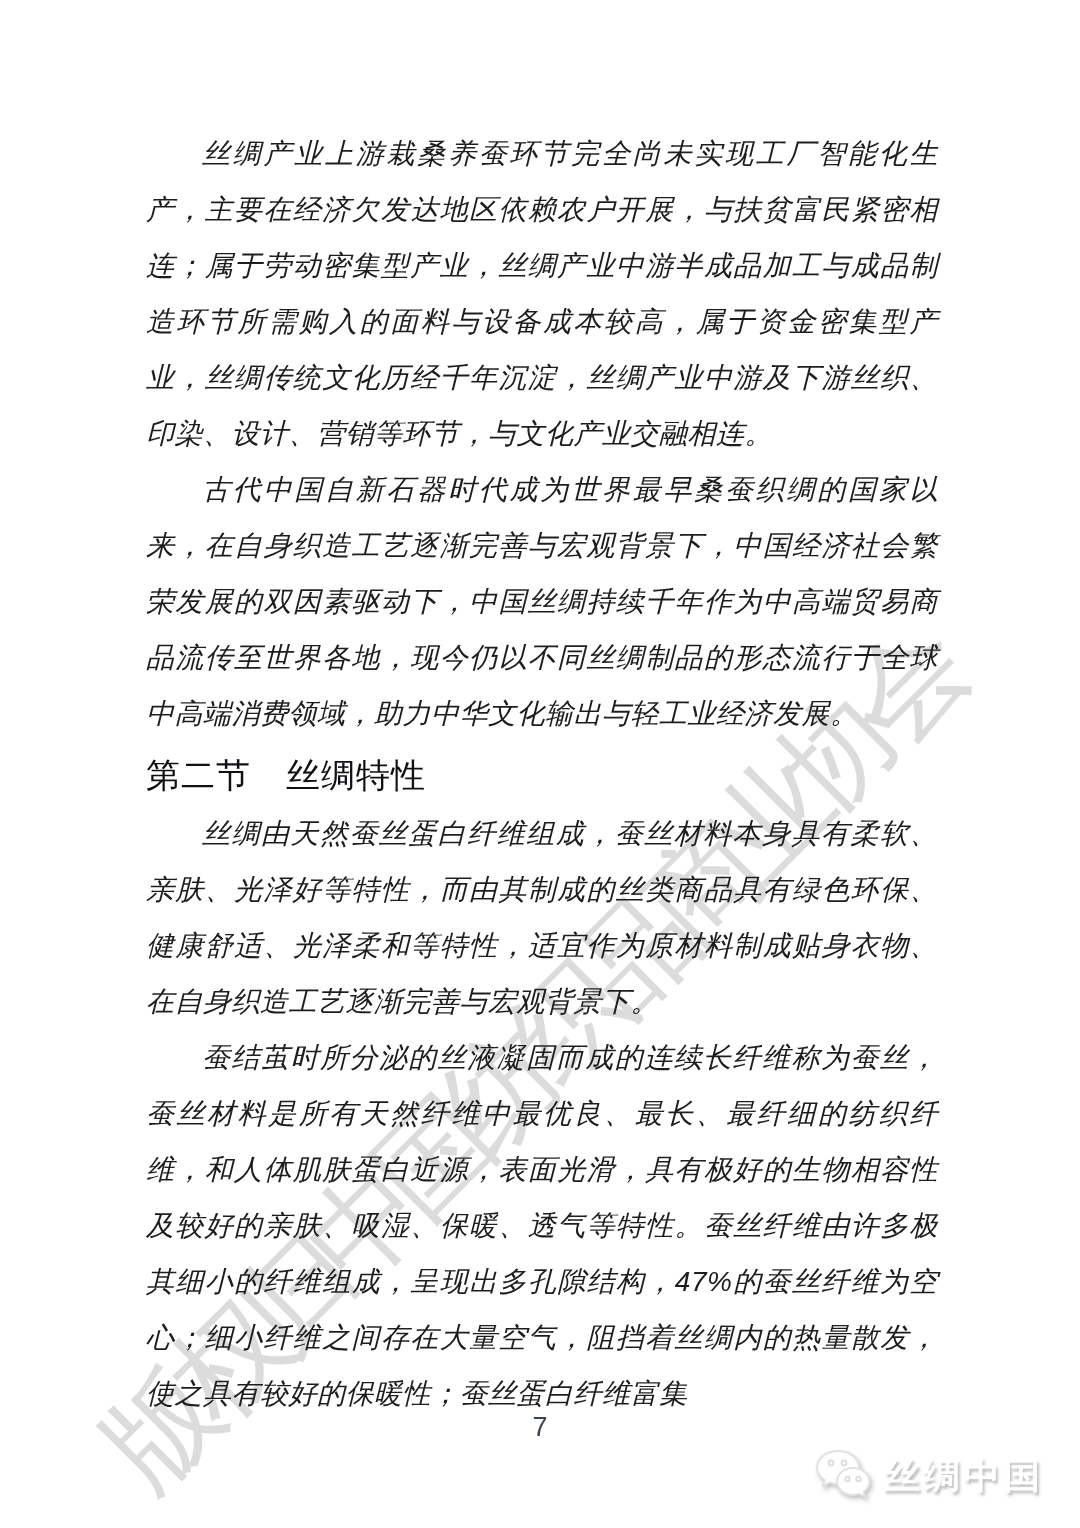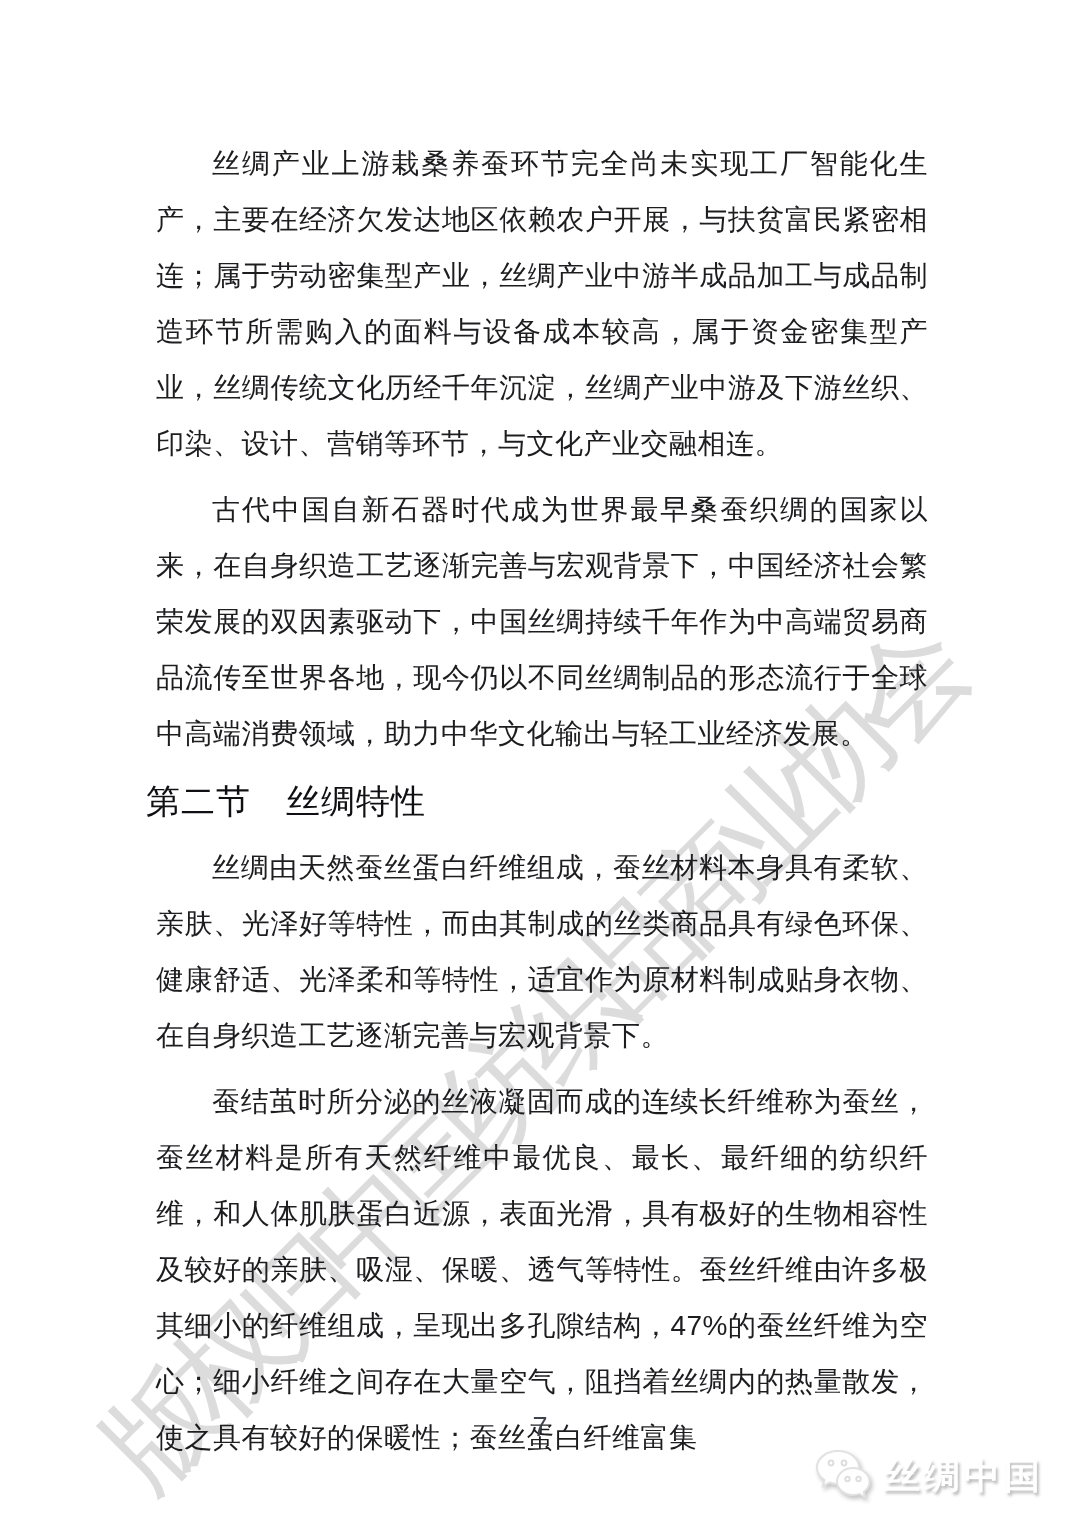--- a/index.html
+++ b/index.html
@@ -31,21 +31,21 @@
     position:absolute;
     left:146px;top:126px;width:792px;
     z-index:2;
     color:#1d1d20;
     font-size:28px;
     line-height:56px;
     text-align:justify;
     text-justify:inter-character;
     letter-spacing:0.5px;
   }
-  p.body{margin:10px;text-indent:2em;}
+  p.body{margin:0;text-indent:2em;font-style:italic;}
   h2.heading{
     font-size:34px;
     line-height:58px;
     margin:4px 0 2px 0;
     color:#101014;
     font-weight:normal;
     letter-spacing:1px;
     text-align:left;
   }
 

